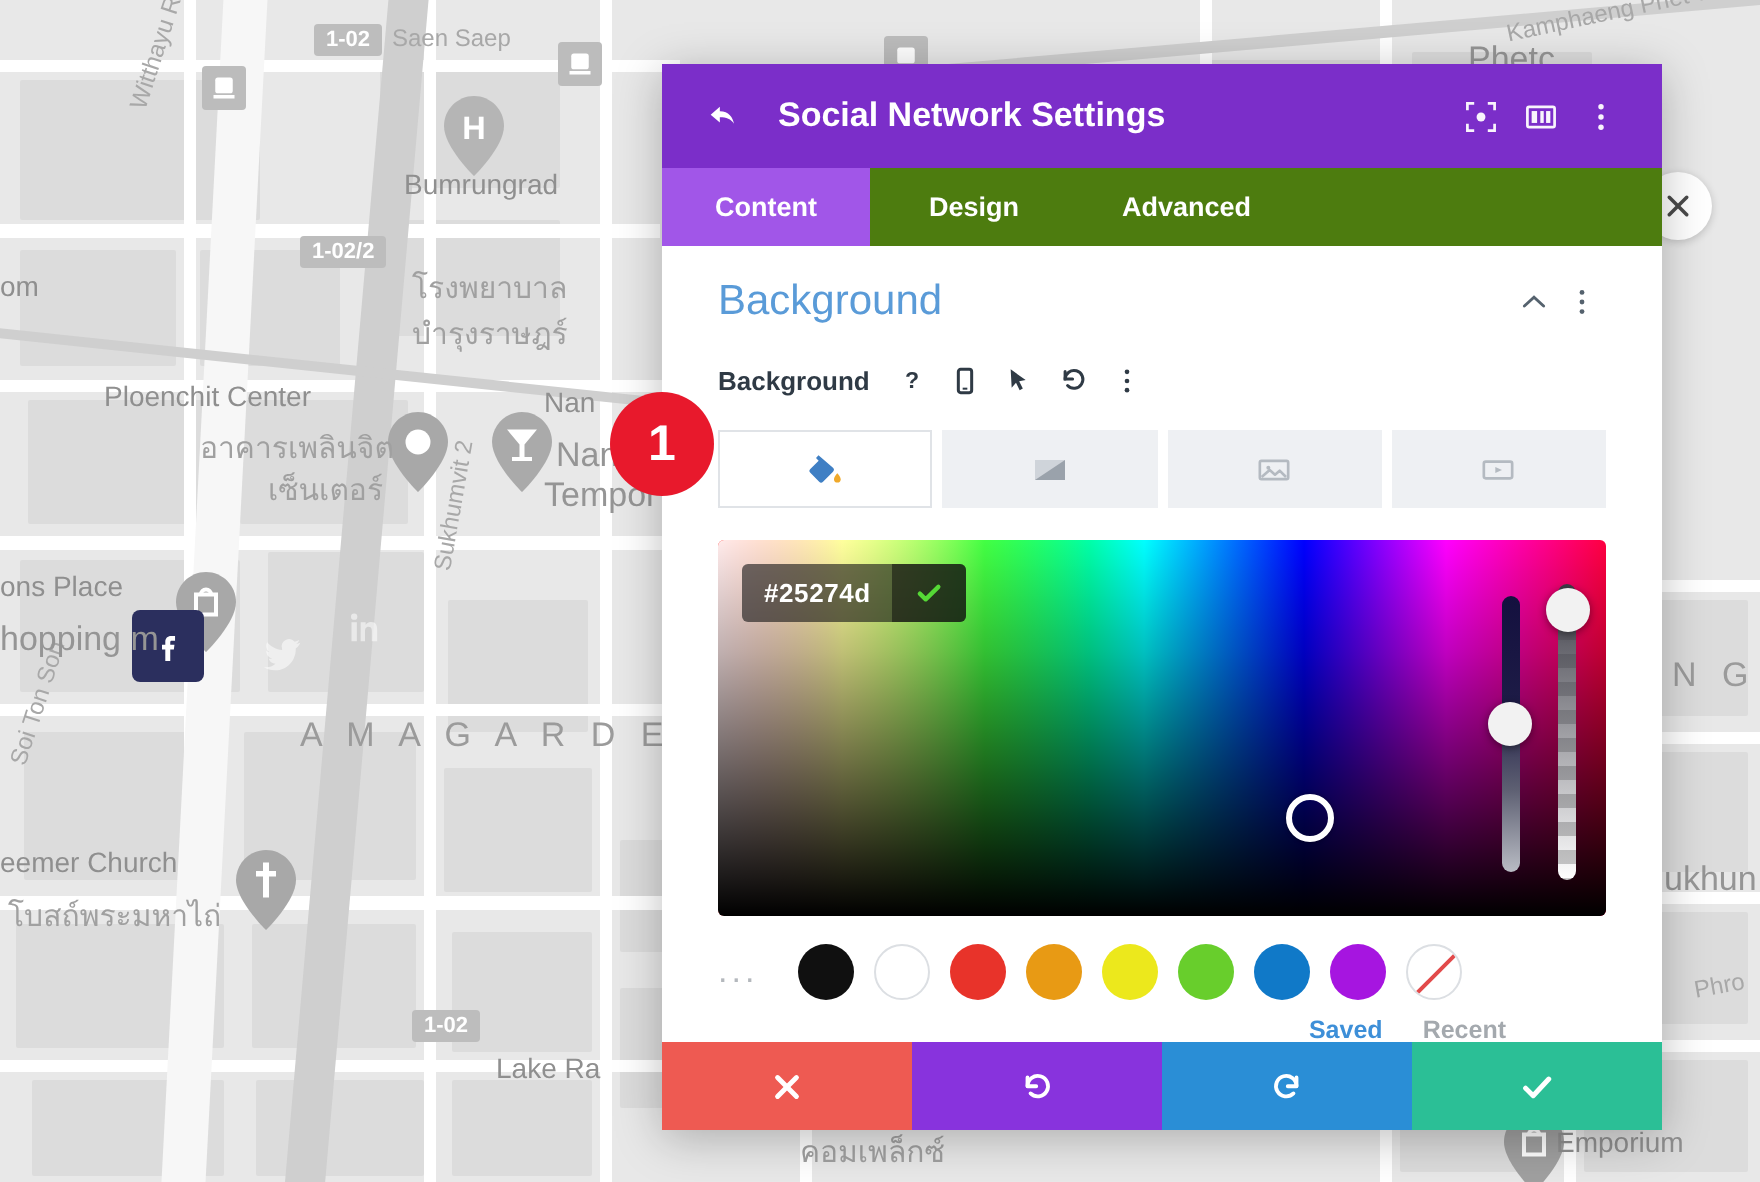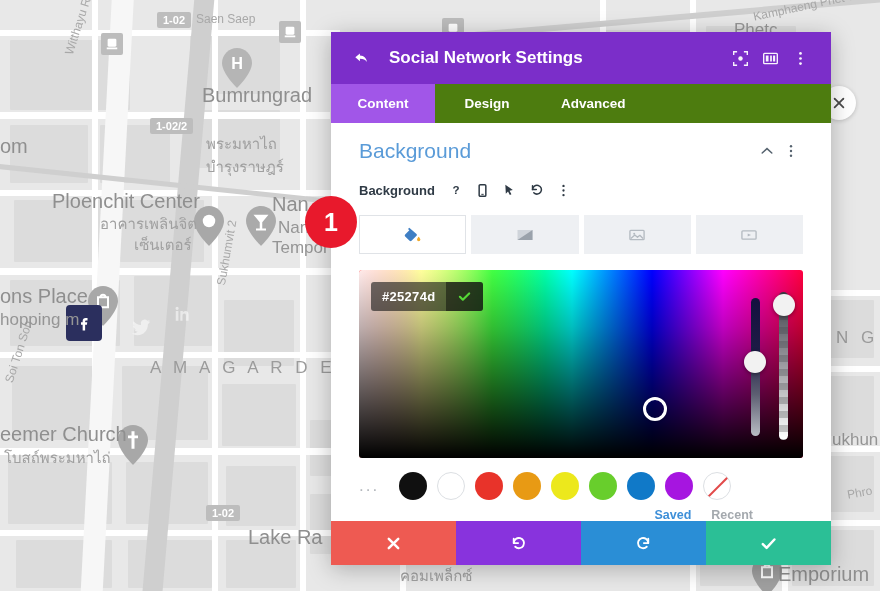--- a/index.html
+++ b/index.html
@@ -30,21 +30,21 @@
     position: absolute;
     background: #cfcfcf;
   }
   .map-label {
     position: absolute;
     color: #9a9a9a;
     font-family: "Liberation Sans", sans-serif;
     white-space: nowrap;
     pointer-events: none;
   }
-  .map-label.big { font-size: 20px; color: #8f8f8f; }
+  .map-label.big { font-size: 14px; color: #8f8f8f; }
   .map-label.mid { font-size: 17px; color: #959595; }
   .map-label.small { font-size: 12px; color: #a8a8a8; }
   .map-label.thai { font-size: 15px; color: #a0a0a0; }
   .map-label.spaced { letter-spacing: 4px; font-size: 17px; color: #9b9b9b; }
   .map-label.rot { transform-origin: left top; }
 
   .shield {
     position: absolute;
     background: #bdbdbd; color: #ffffff;
     font-size: 11px; font-weight: bold;
@@ -441,21 +441,21 @@
     </div>
 
     <div class="map-label big" style="left:0px;   top:135px;">om</div>
     <div class="map-label small rot" style="left:62px; top:52px;  transform:rotate(-72deg);">Witthayu Rd</div>
     <div class="map-label small rot" style="left:2px;  top:380px; transform:rotate(-72deg);">Soi Ton Son</div>
     <div class="map-label small rot" style="left:214px;top:284px; transform:rotate(-80deg);">Sukhumvit 2</div>
     <div class="map-label small" style="left:196px; top:12px;">Saen Saep</div>
     <div class="map-label small rot" style="left:752px; top:10px; transform:rotate(-12deg);">Kamphaeng Phet 7 R</div>
     <div class="map-label mid" style="left:734px; top:20px;">Phetc</div>
     <div class="map-label big" style="left:202px; top:84px;">Bumrungrad</div>
-    <div class="map-label thai" style="left:206px; top:132px;">พระมหาไถ</div>
+    <div class="map-label thai" style="left:206px; top:132px;">โรงพยาบาล</div>
     <div class="map-label thai" style="left:206px; top:155px;">บำรุงราษฎร์</div>
     <div class="map-label big" style="left:52px;  top:190px;">Ploenchit Center</div>
     <div class="map-label thai" style="left:100px; top:212px;">อาคารเพลินจิต</div>
     <div class="map-label thai" style="left:134px; top:233px;">เซ็นเตอร์</div>
     <div class="map-label big" style="left:272px; top:193px;">Nan</div>
     <div class="map-label mid" style="left:278px; top:218px;">Nana</div>
     <div class="map-label mid" style="left:272px; top:238px;">Tempor</div>
     <div class="map-label big" style="left:0px;   top:285px;">ons Place</div>
     <div class="map-label mid" style="left:0px;   top:310px;">hopping m</div>
     <div class="map-label spaced" style="left:150px; top:358px;">A M A   G A R D E N</div>

